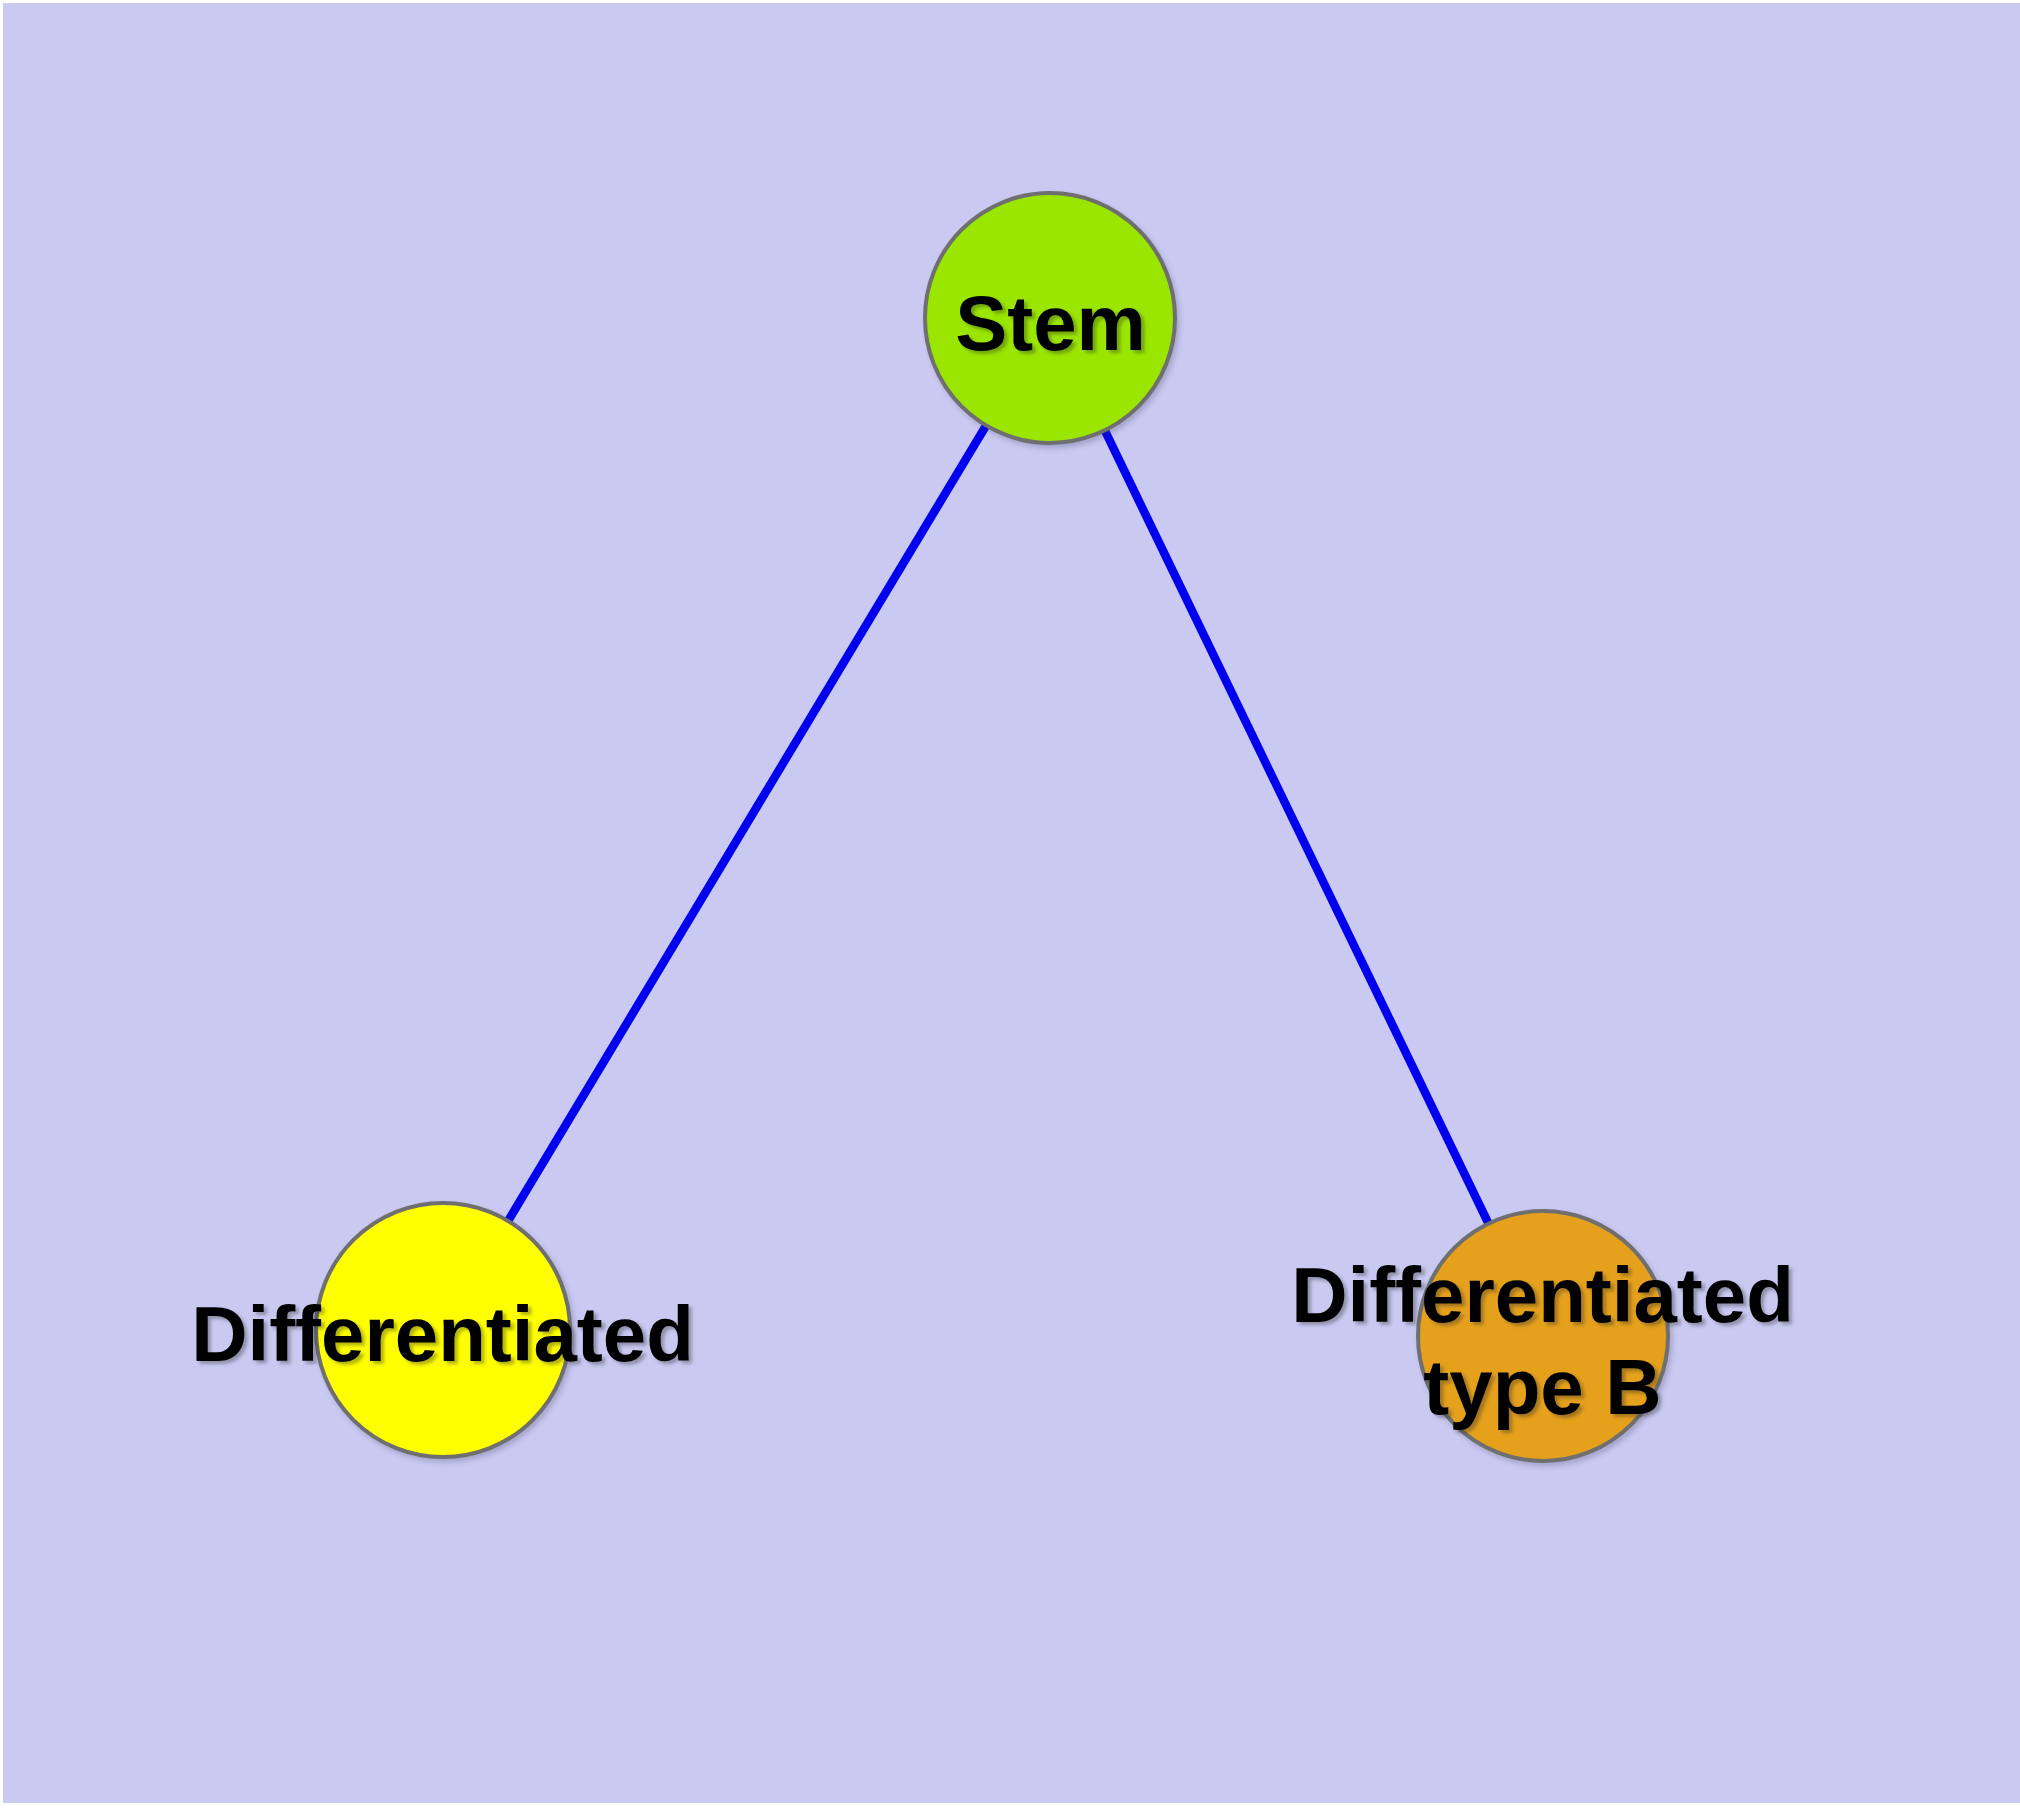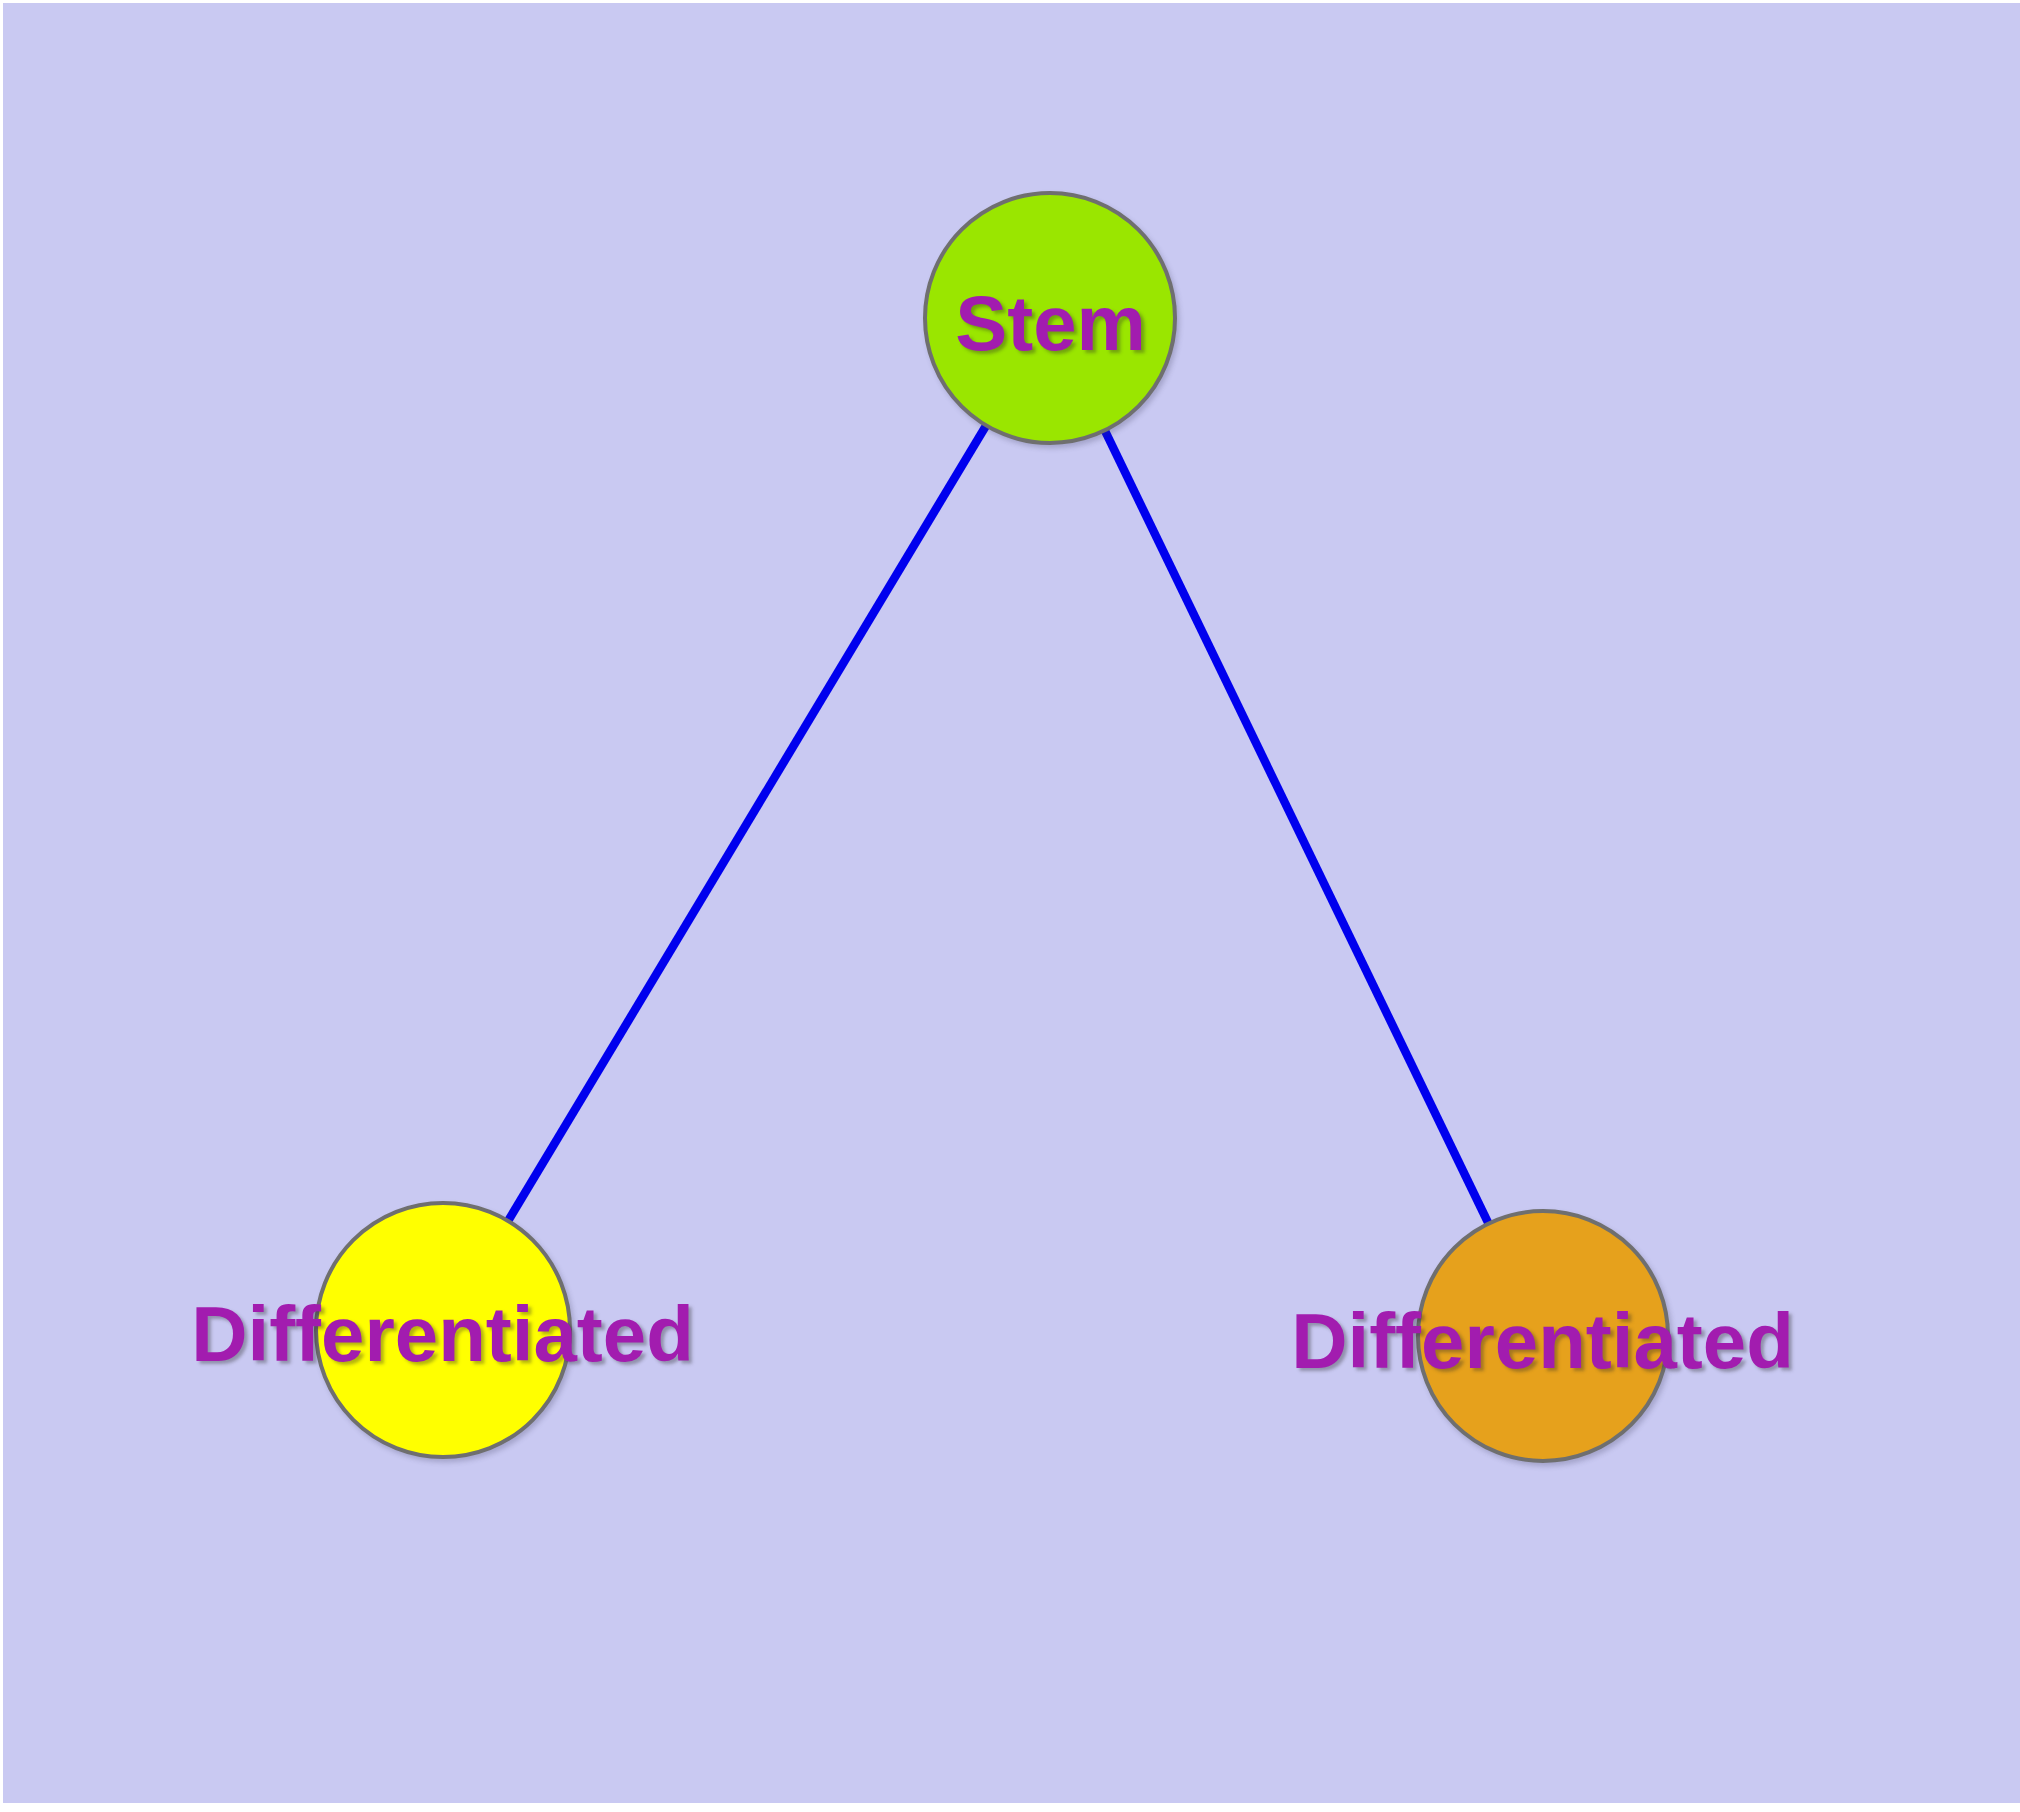--- a/index.html
+++ b/index.html
@@ -31,21 +31,21 @@
     position: absolute;
     border-radius: 50%;
     box-sizing: border-box;
     border: 4.2px solid #6F6F6F;
     box-shadow: 2.5px 3.4px 5.1px rgba(60,60,90,0.25);
   }
   .node-label {
     position: absolute;
     transform: translate(-50%, -50%);
     text-align: center;
-    color: #a21caf;
+    color: #000000;
     font-weight: bold;
     font-size: 78px;
     line-height: 92px;
     white-space: nowrap;
     text-shadow: 3.4px 3.4px 3.4px rgba(40,40,40,0.35);
     pointer-events: none;
   }
   .node-label .label-line {
     display: block;
   }
@@ -63,16 +63,17 @@
       <div class="node-label" style="left: 1048px; top: 320px;">
         <span class="label-line">Stem</span>
       </div>
       <div class="node" style="left: 311px; top: 1198px; width: 258px; height: 258px; background: rgb(255, 255, 0); border-color: rgb(111, 111, 111);"></div>
       <div class="node-label" style="left: 440px; top: 1331px;">
         <span class="label-line">Differentiated</span>
       </div>
       <div class="node" style="left: 1413px; top: 1206px; width: 254px; height: 254px; background: rgb(230, 161, 28); border-color: rgb(111, 111, 111);"></div>
       <div class="node-label" style="left: 1540px; top: 1338px;">
         <span class="label-line">Differentiated</span>
+        <span class="label-line">type B</span>
       </div>
     </div>
 </div>
 
 
 </body></html>

